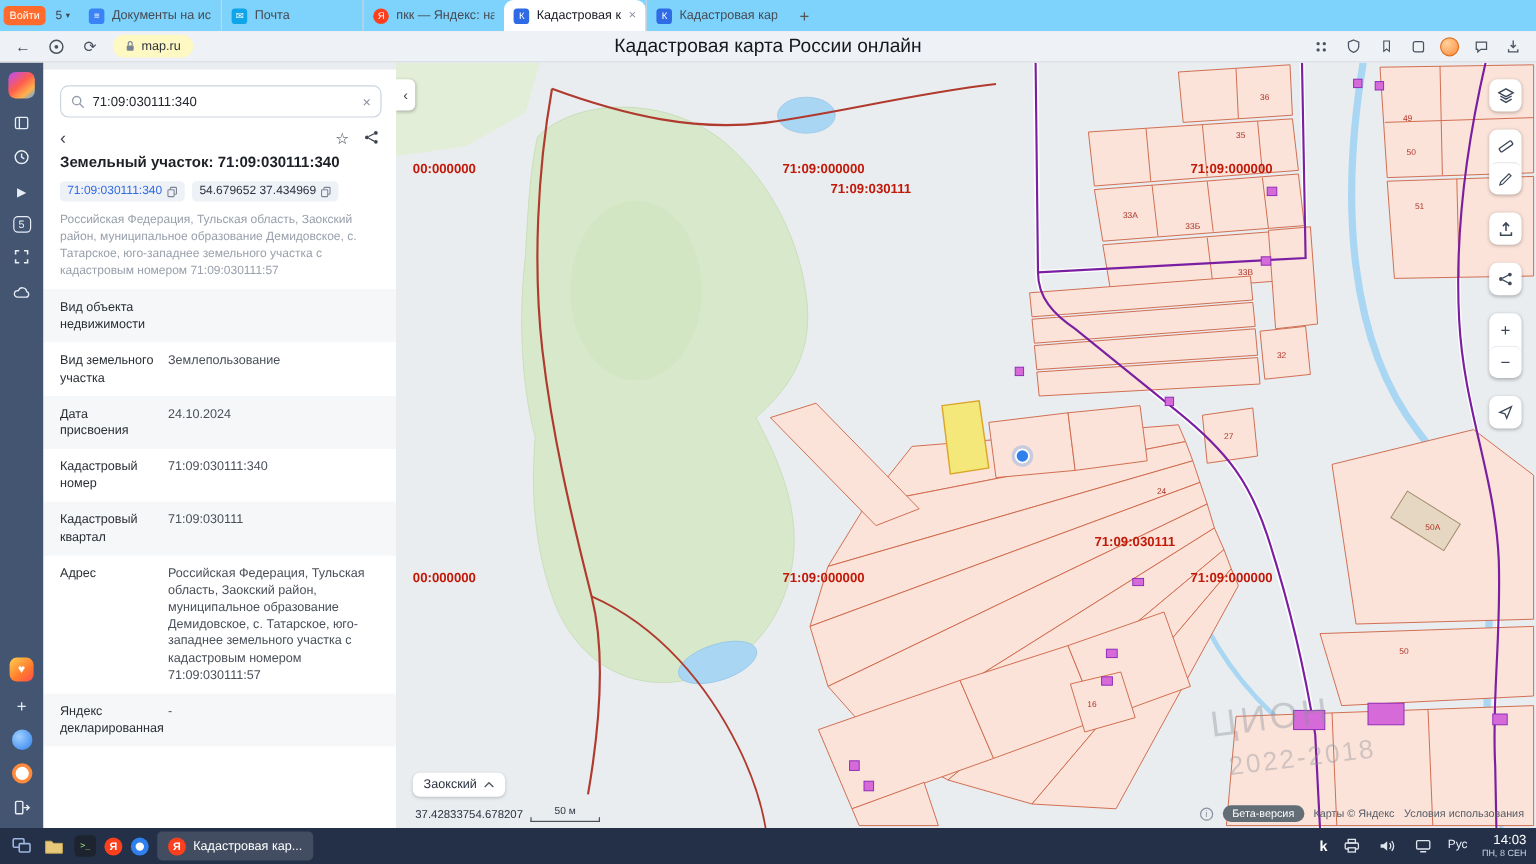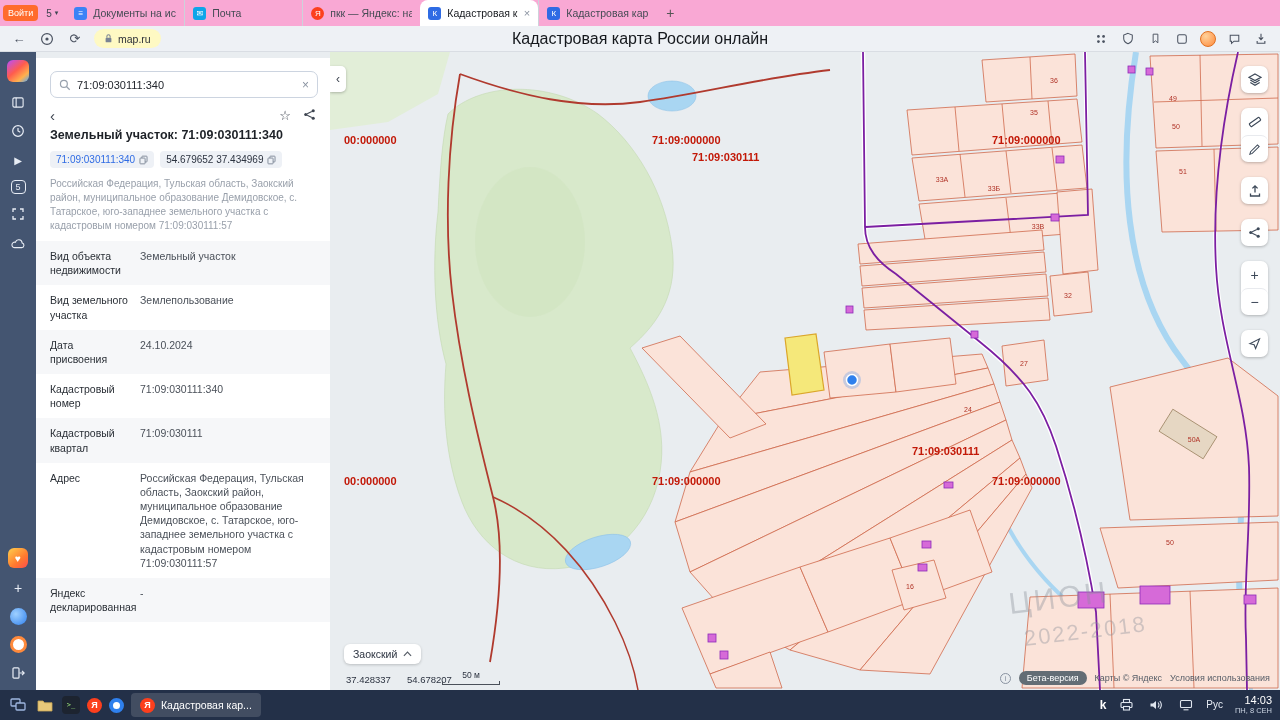--- a/index.html
+++ b/index.html
@@ -1,21 +1,21 @@
 <!DOCTYPE html>
 <html><head>
 <meta charset="utf-8">
 <style>
 * { box-sizing:border-box; margin:0; padding:0; }
 html,body { width:1280px; height:720px; }
 body { position:relative; font-family:"Liberation Sans",sans-serif; background:#e9edf0; overflow:hidden; }
 button { font-family:inherit; border:none; background:none; cursor:pointer; }
 
 
-.tabbar { position:absolute; top:0; left:0; right:0; height:26px; background:#f9a8d4; display:flex; align-items:center; padding-left:3px; z-index:6; }
+.tabbar { position:absolute; top:0; left:0; right:0; height:26px; background:#7dd3fc; display:flex; align-items:center; padding-left:3px; z-index:6; }
 .login-btn { background:#ff6b2c; color:#fff; font-size:9px; padding:3px 5px; border-radius:4px; flex:none; }
 .tabcount { display:flex; align-items:center; gap:3px; font-size:10px; color:#3e4450; padding:0 8px; }
 .tab { display:flex; align-items:center; gap:6px; height:26px; padding:0 8px; width:118px; font-size:10.5px; color:#454b54; }
 .tab + .tab { border-left:1px solid #cdd2da; }
 .tab.active { background:#fff; border-radius:8px 8px 0 0; color:#171a1f; border-left:none; }
 .tab-title { white-space:nowrap; overflow:hidden; flex:1; }
 .fav { width:13px; height:13px; border-radius:3px; color:#fff; font-size:8px; display:flex; align-items:center; justify-content:center; flex:none; }
 .fav.round { border-radius:50%; }
 .newtab { font-size:14px; color:#555; padding:0 10px; }
 .tab-x { color:#8a93a1; font-size:11px; }
@@ -60,21 +60,21 @@
 
 .map { position:absolute; top:52px; bottom:30px; left:330px; right:0; overflow:hidden; background:#e9edf0; }
 .map svg.base { position:absolute; inset:0; width:100%; height:100%; }
 .collapse { position:absolute; left:0; top:14px; width:16px; height:26px; background:#fff; border-radius:0 5px 5px 0; box-shadow:0 1px 3px rgba(0,0,0,.25); color:#3d4450; font-size:12px; display:flex; align-items:center; justify-content:center; z-index:3; }
 .mcontrols { position:absolute; right:12px; top:14px; display:flex; flex-direction:column; gap:15px; align-items:center; z-index:3; }
 .mbtn { width:27px; height:27px; background:#fff; border-radius:7px; box-shadow:0 1px 3px rgba(0,0,0,.25); display:flex; align-items:center; justify-content:center; color:#3c4858; font-size:14px; }
 .mgroup { background:#fff; border-radius:7px; box-shadow:0 1px 3px rgba(0,0,0,.25); display:flex; flex-direction:column; }
 .mgroup .mbtn { box-shadow:none; background:transparent; }
 .mgroup .mbtn + .mbtn { border-top:1px solid #e8eaee; }
 .legend { position:absolute; left:14px; bottom:26px; background:#fff; border-radius:6px; box-shadow:0 1px 3px rgba(0,0,0,.2); padding:4px 9px; font-size:10.5px; color:#2c3340; display:flex; align-items:center; gap:6px; z-index:3; }
-.mfoot-l { position:absolute; left:16px; bottom:5px; display:flex; gap:16px; font-size:9.5px; color:#2c3340; z-index:3; }
+.mfoot-l { position:absolute; left:16px; bottom:5px; display:flex; font-size:9.5px; color:#2c3340; z-index:3; }
 .scalebar { position:absolute; left:112px; bottom:5px; width:58px; text-align:center; font-size:8.5px; color:#2c3340; z-index:3; }
 .scalebar .bar { border:1px solid #4a5059; border-top:none; height:4px; margin-top:1px; }
 .mfoot-r { position:absolute; right:10px; bottom:5px; display:flex; align-items:center; gap:8px; font-size:9px; color:#555c66; z-index:3; }
 .beta { background:#636d75; color:#fff; border-radius:8px; padding:2px 8px; font-size:9px; }
 .info-i { width:11px; height:11px; border-radius:50%; border:1px solid #8a93a1; color:#8a93a1; font-size:8px; display:flex; align-items:center; justify-content:center; }
 
 
 .taskbar { position:absolute; bottom:0; left:0; right:0; height:30px; background:#233048; display:flex; align-items:center; gap:7px; padding:0 8px; z-index:7; }
 .tb-ic { width:20px; height:20px; display:flex; align-items:center; justify-content:center; }
 .term { width:18px; height:18px; background:#1d2430; border-radius:4px; color:#9fe87a; font-size:7px; font-family:"DejaVu Sans Mono",monospace; display:flex; align-items:center; justify-content:center; }
@@ -254,21 +254,20 @@
       <svg width="9" height="10" viewBox="0 0 14 15">
           <rect x="4.5" y="1.5" width="8" height="9" rx="1" fill="none" stroke="#7a8494" stroke-width="1.4"></rect>
           <rect x="1.5" y="4.5" width="8" height="9" rx="1" fill="#eef1f6" stroke="#7a8494" stroke-width="1.4"></rect>
         </svg>
     </span>
   </div>
   <div class="addr-note">Российская Федерация, Тульская область, Заокский район, муниципальное образование Демидовское, с. Татарское, юго-западнее земельного участка с кадастровым номером 71:09:030111:57</div>
   <div class="rows">
     <div class="irow">
         <span class="lbl">Вид объекта недвижимости</span>
-        <span class="val">Земельный участок</span>
       </div>
     <div class="irow">
         <span class="lbl">Вид земельного участка</span>
         <span class="val">Землепользование</span>
       </div>
     <div class="irow">
         <span class="lbl">Дата присвоения</span>
         <span class="val">24.10.2024</span>
       </div>
     <div class="irow">

